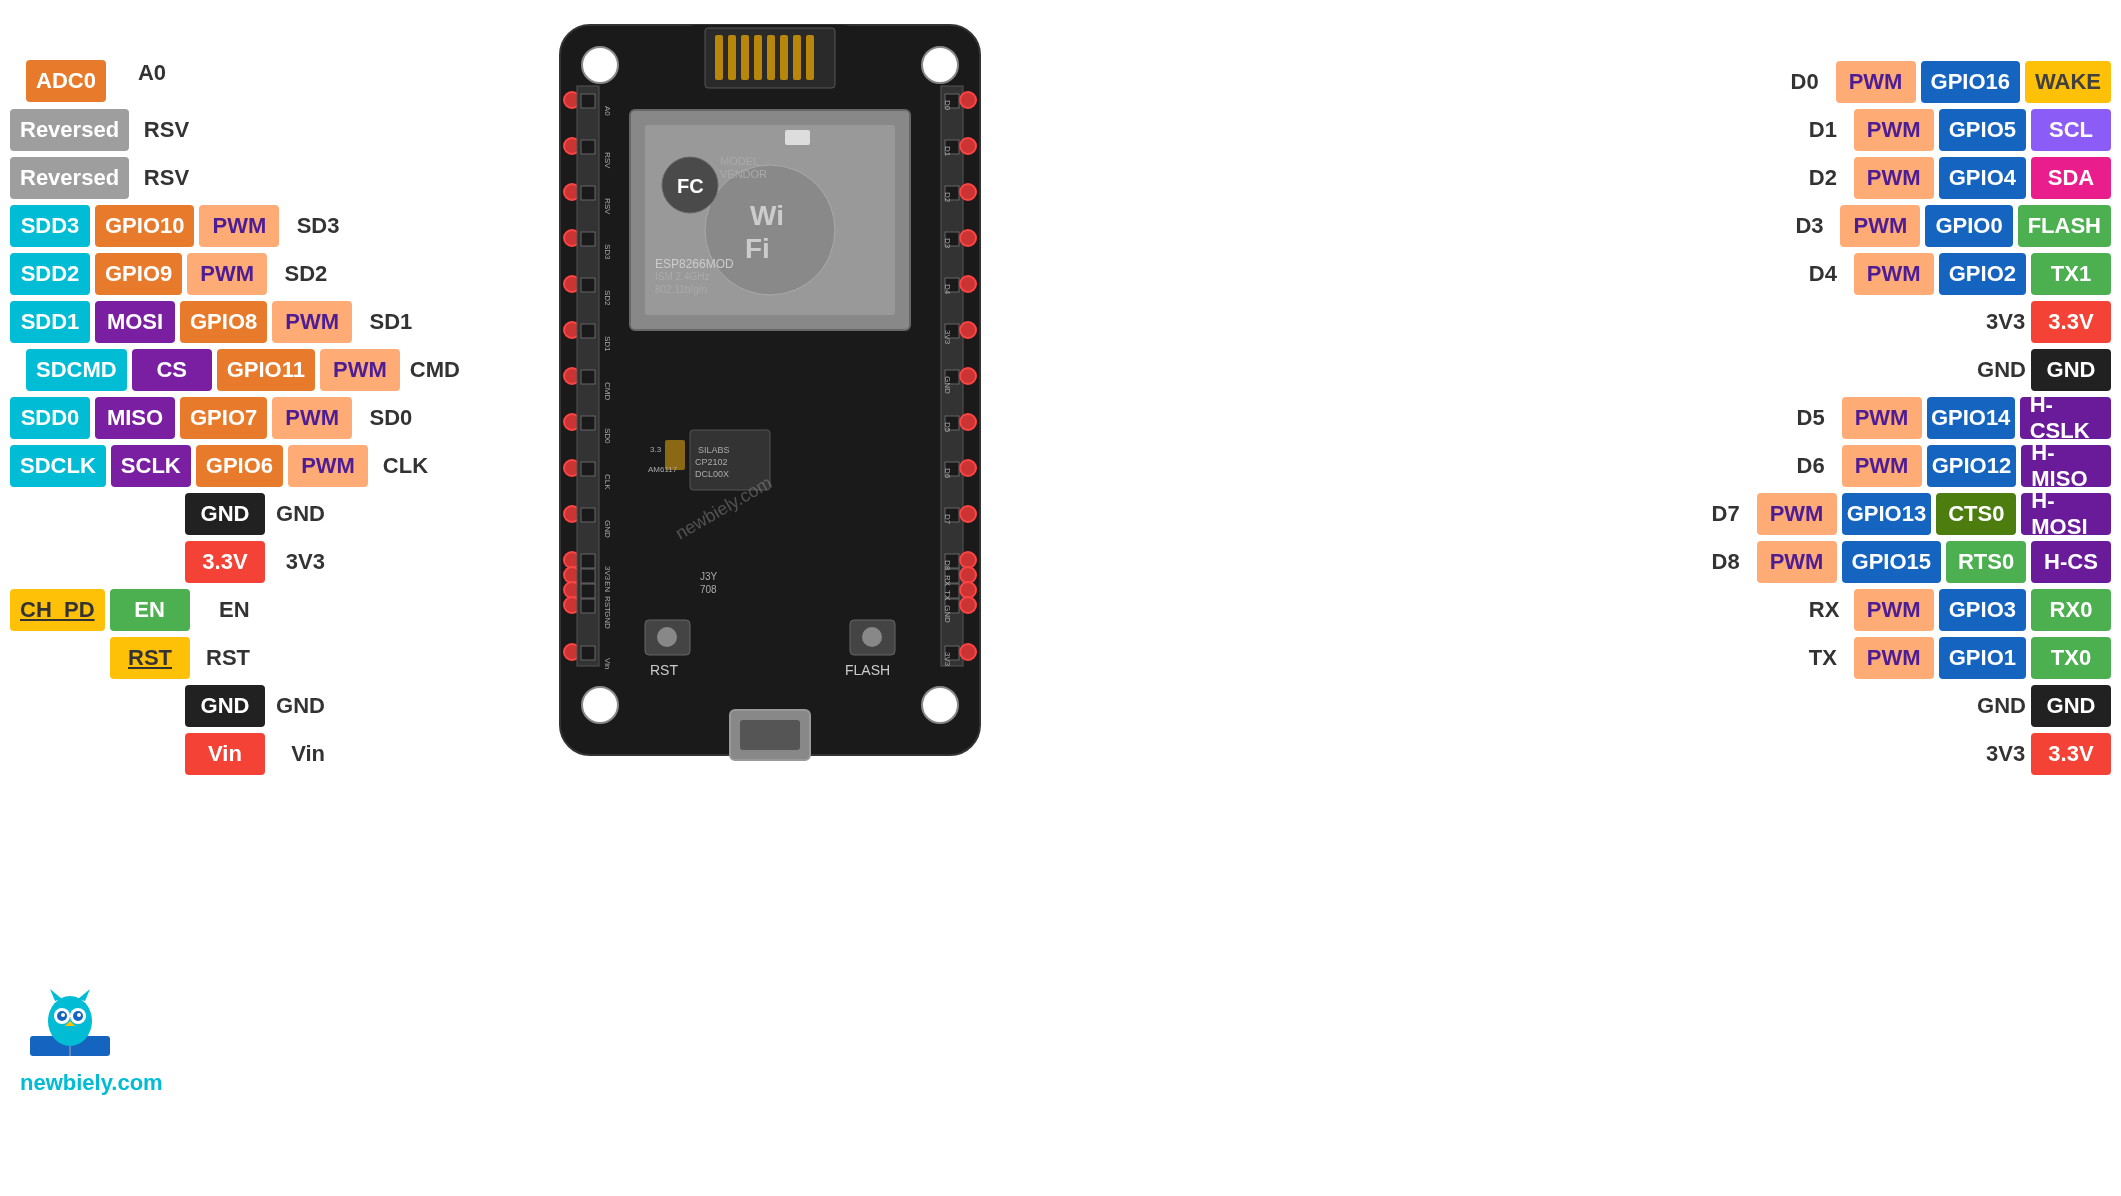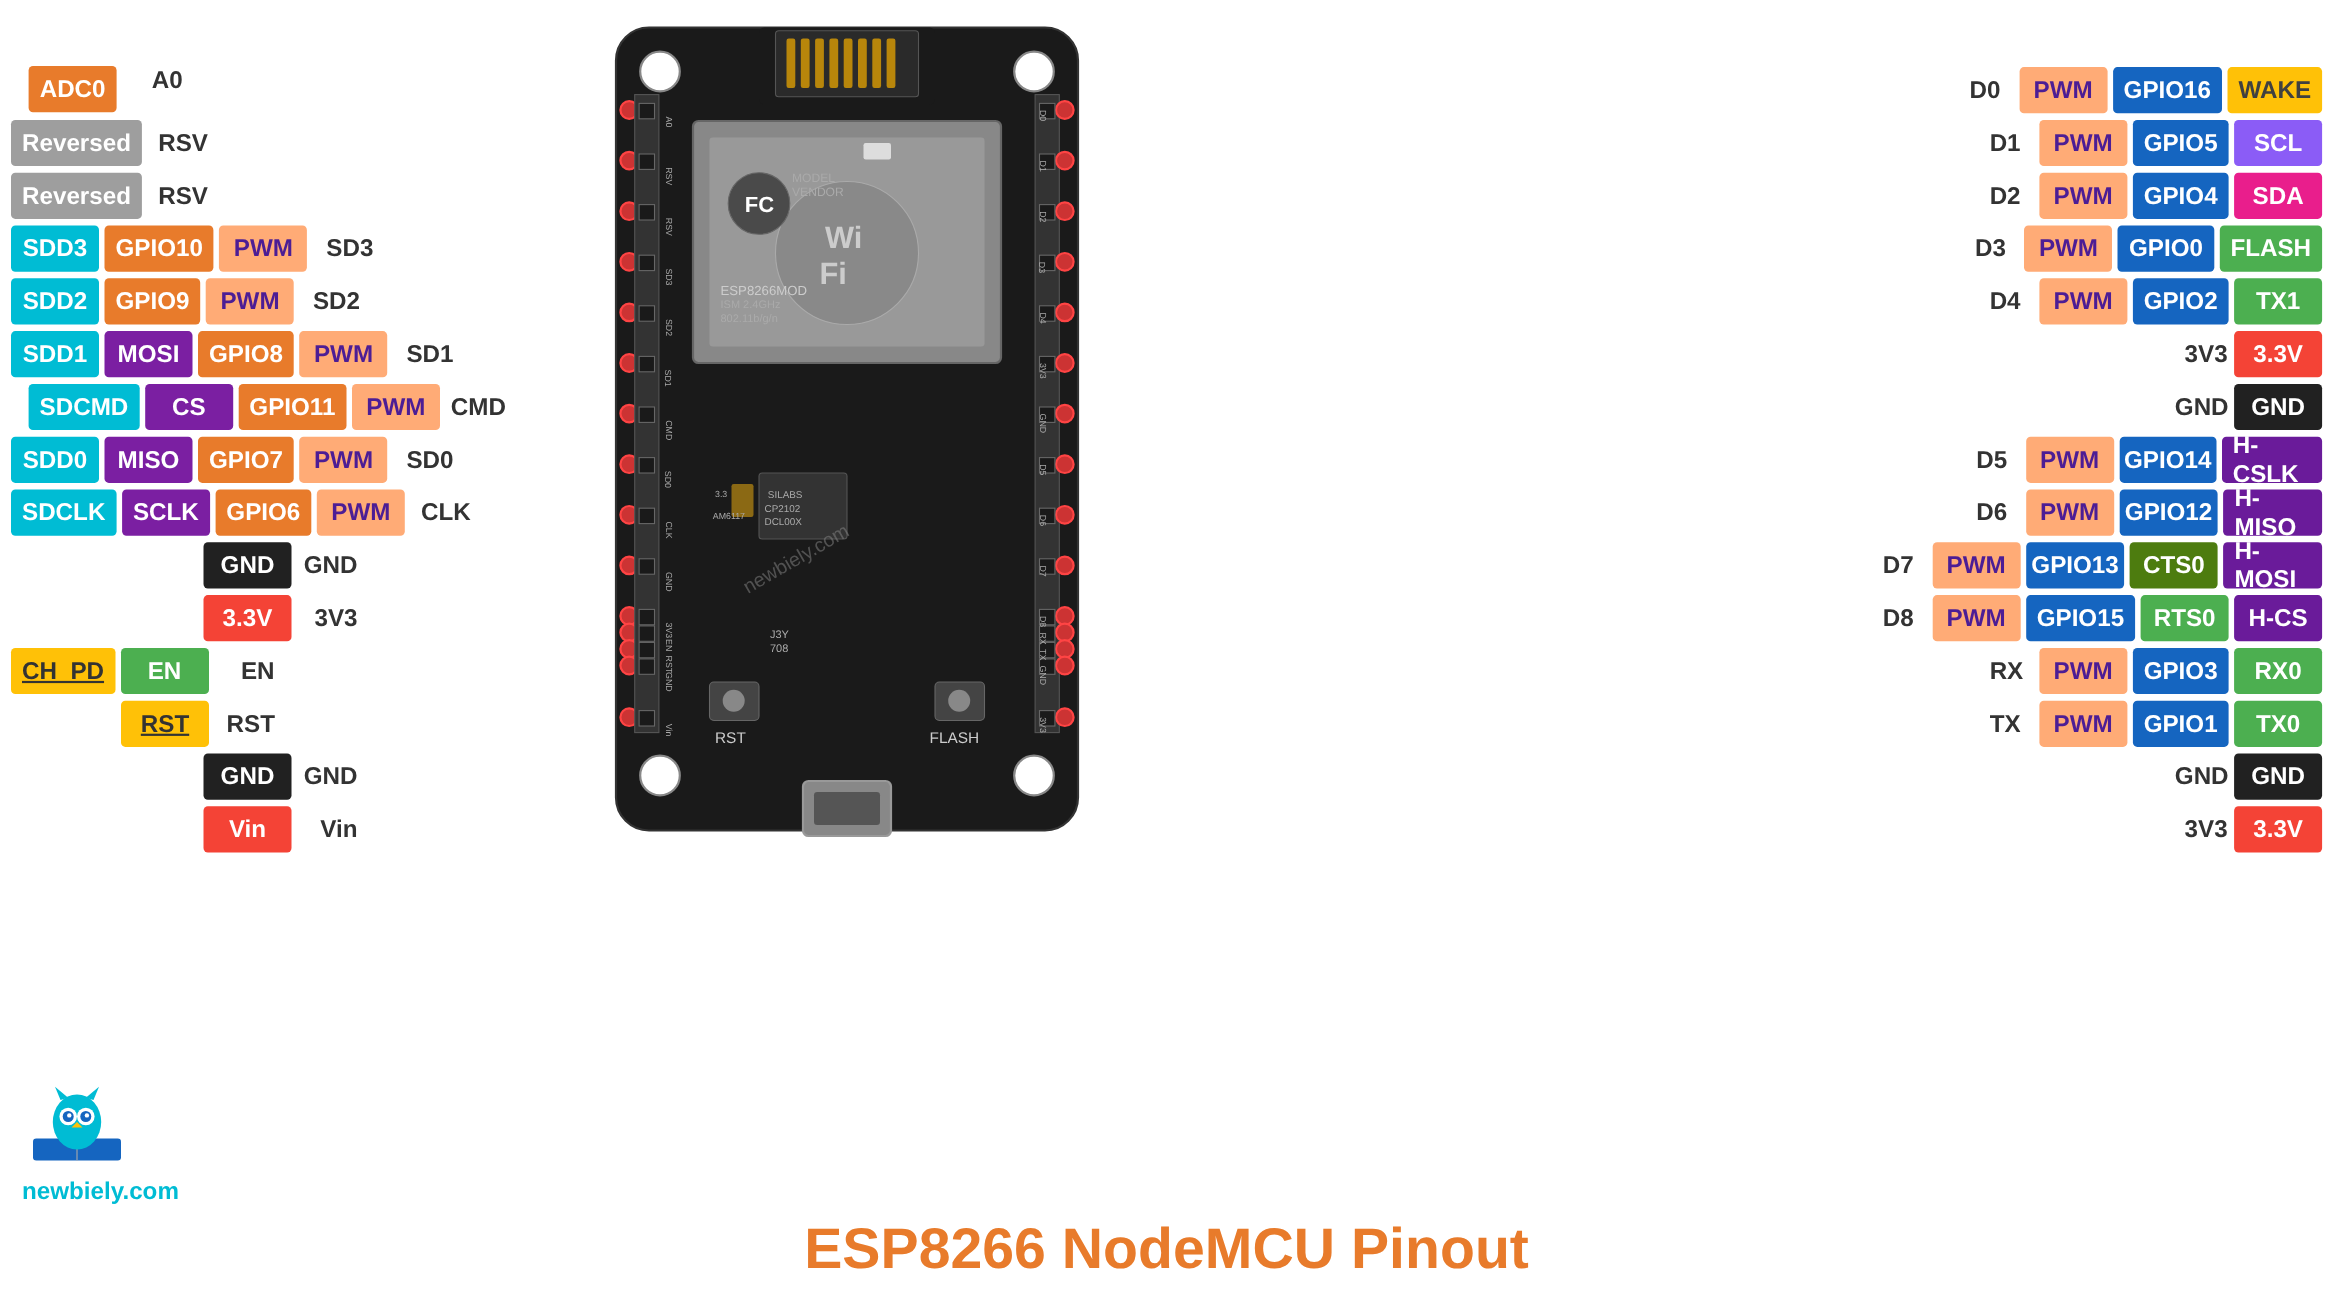--- a/index.html
+++ b/index.html
@@ -485,15 +485,14 @@
       <circle cx="59" cy="34" r="2" fill="white"></circle>
 
       <polygon points="50,40 45,45 55,45" fill="#FFC107"></polygon>
 
       <polygon points="35,20 30,8 42,18" fill="#00BCD4"></polygon>
       <polygon points="65,20 70,8 58,18" fill="#00BCD4"></polygon>
     </svg>
     <div class="logo-text">newbiely.com</div>
   </div>
 
-  <div class="title">ESP8266 NodeMCU Pinout</div>
 
 </div>
 
 </body></html>

